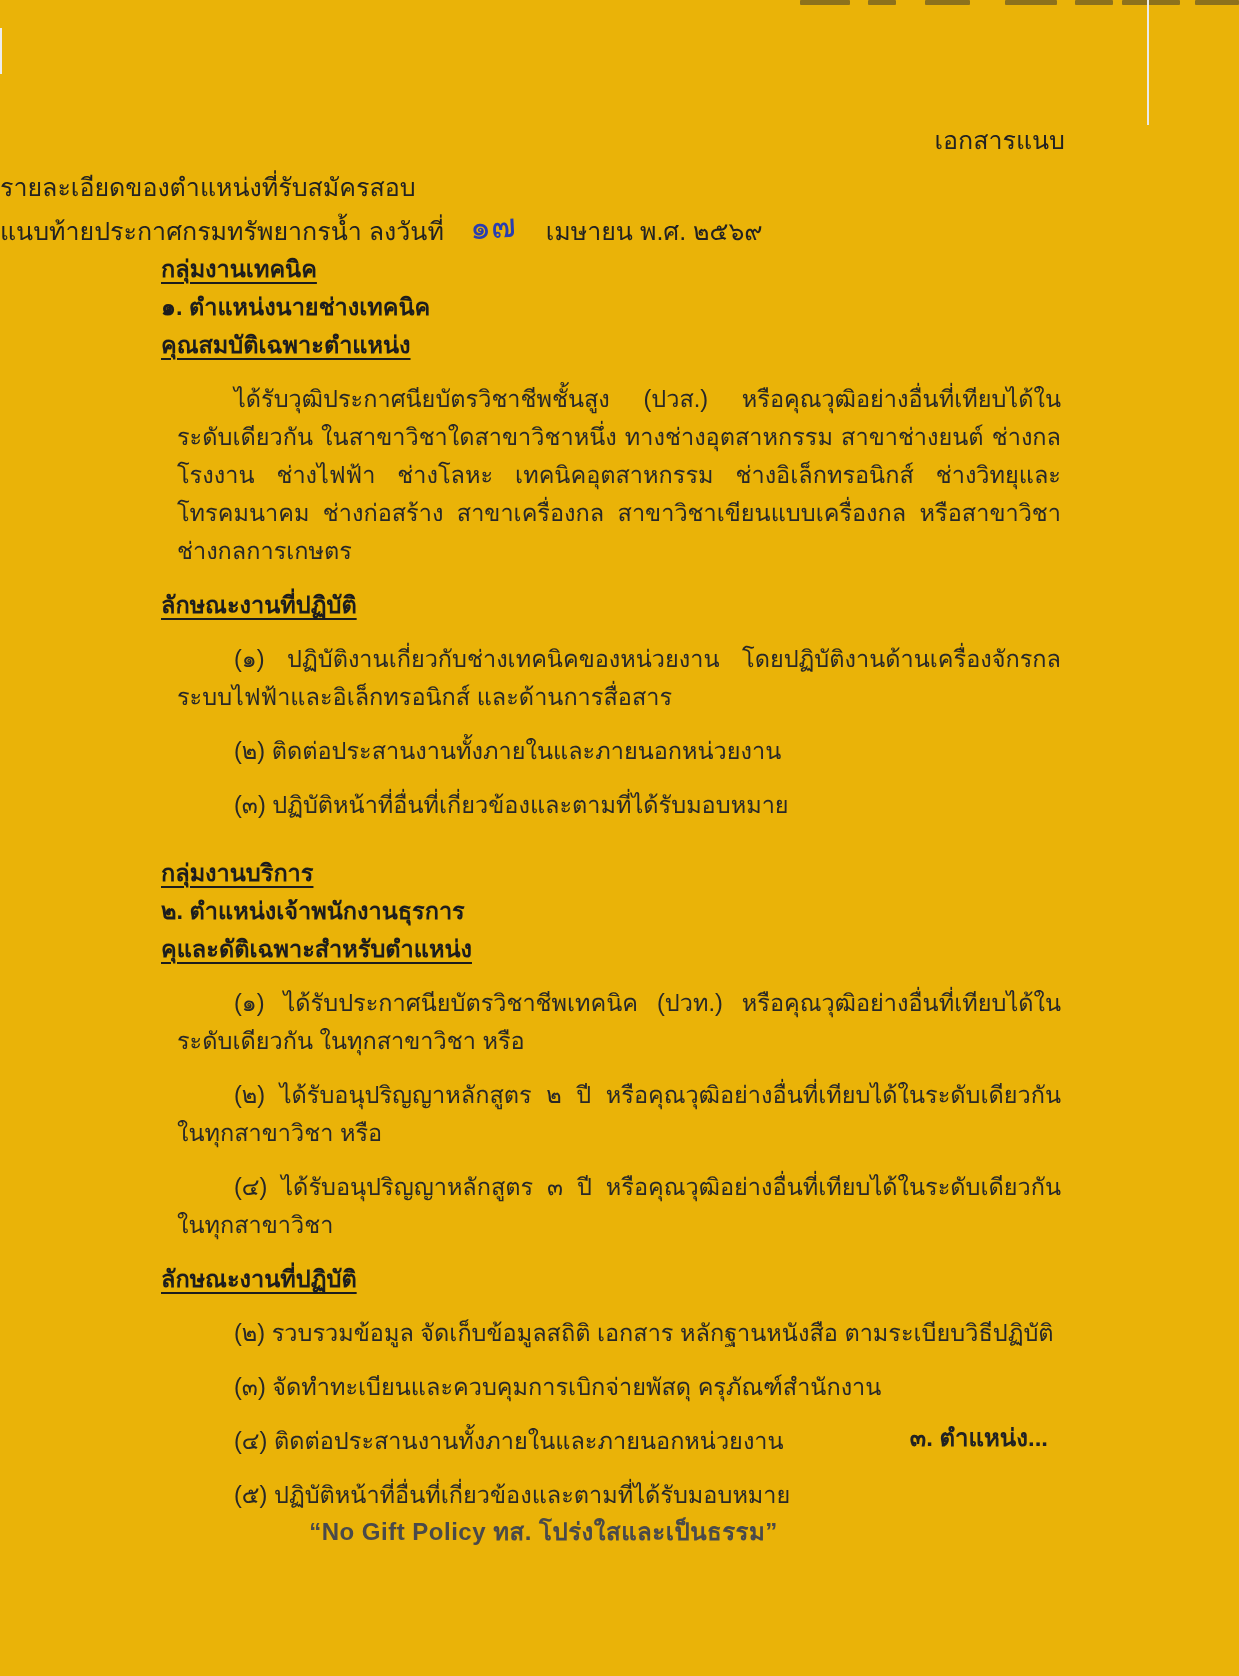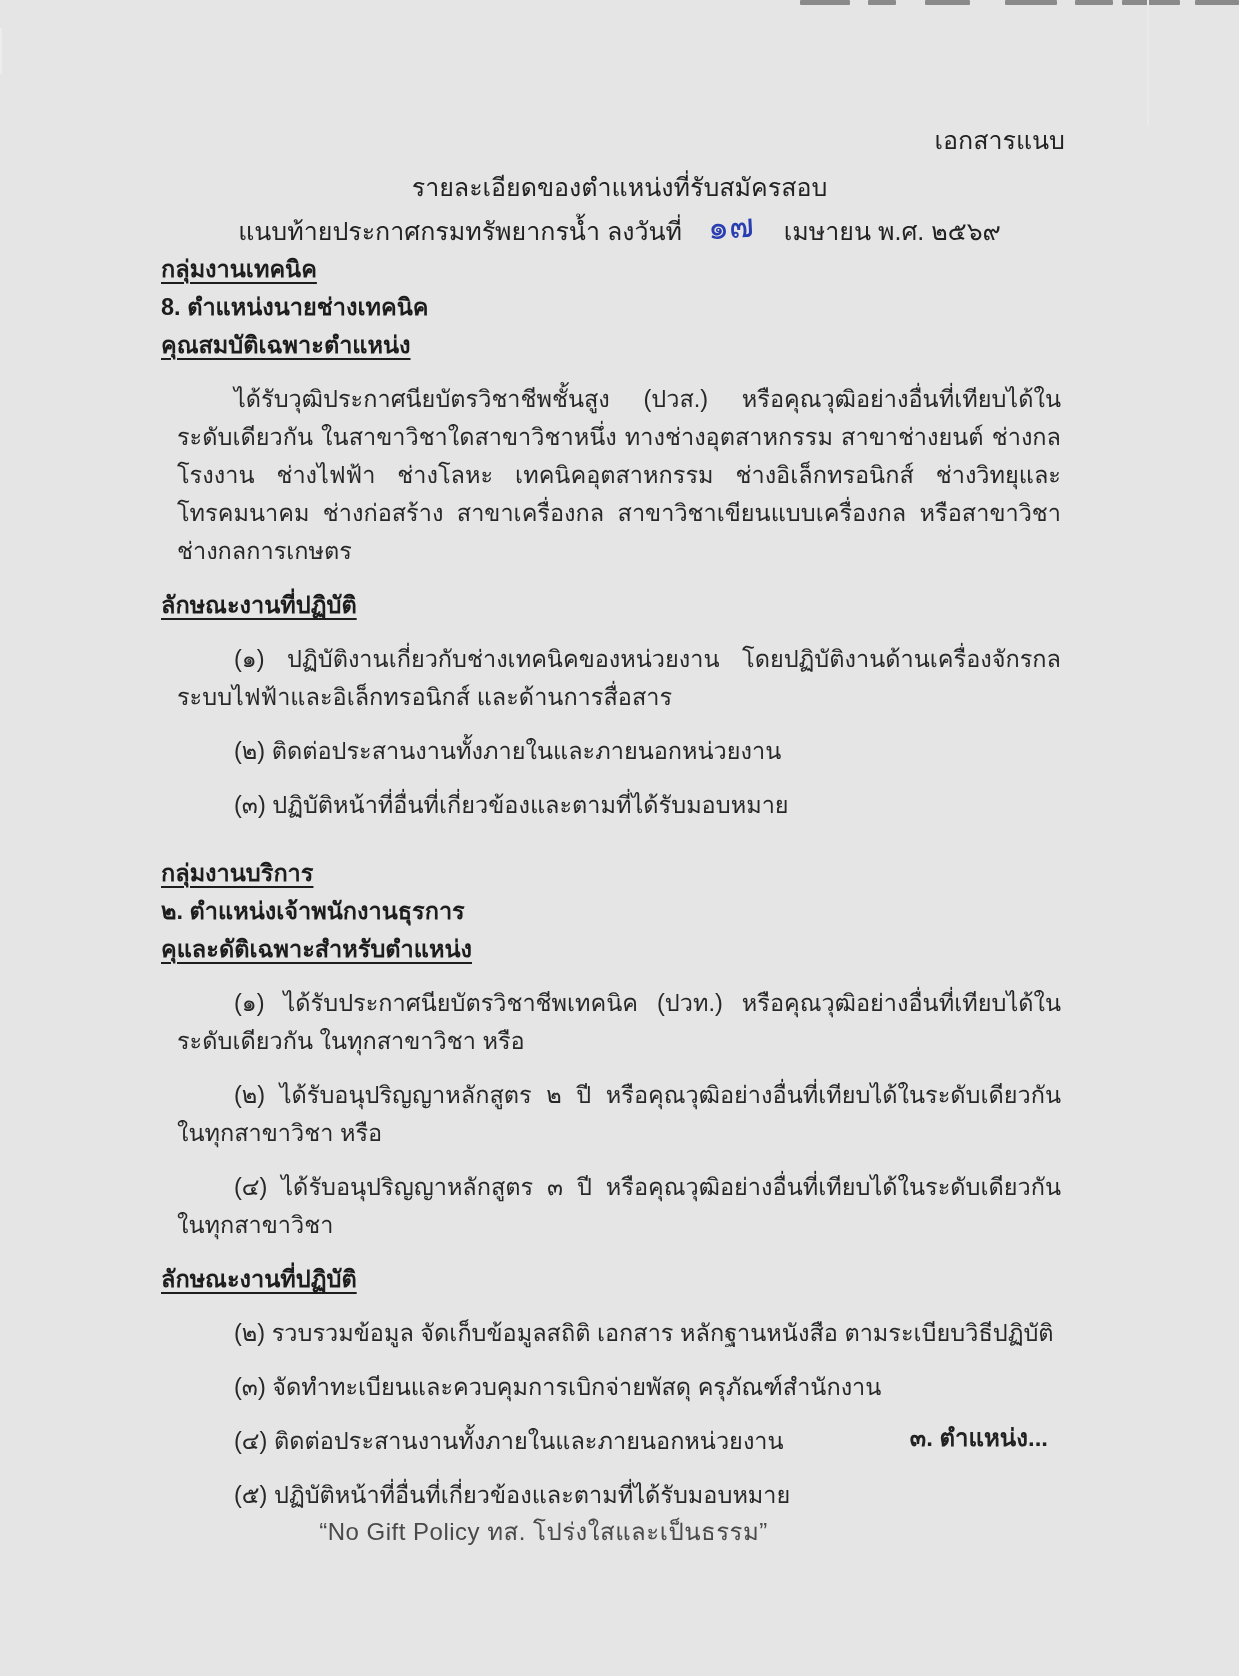--- a/index.html
+++ b/index.html
@@ -6,40 +6,40 @@
   body{
     background:#ffffff;
     font-family:"Liberation Sans","DejaVu Sans",sans-serif;
     color:#2b2b2b;
     -webkit-font-smoothing:antialiased;
   }
   .page{
     position:relative;
     width:1239px;
     height:1676px;
-    background:#e5e5e5;
+    background:#eab308;
     overflow:hidden;
   }
   
   .artifact-dash{
     position:absolute;top:0;height:5px;background:#2f2f2f;opacity:.5;border-radius:1px;
   }
   .artifact-vline{
     position:absolute;top:0;width:2px;height:125px;background:#eaeaea;
   }
   .artifact-leftedge{
     position:absolute;left:0;top:28px;width:2px;height:46px;background:#ededed;
   }
   .corner-label{
     position:absolute;top:120px;right:174px;
     font-size:25px;font-weight:500;color:#222;
   }
   .title-block{
     position:absolute;top:166px;left:0;width:1239px;
-    text-align:center;font-size:25px;font-weight:500;line-height:42px;color:#222;
+    font-size:25px;font-weight:500;line-height:42px;color:#222;
   }
   .handwritten-day{
     display:inline-block;
     color:#2a3eb1;
     font-size:33px;
     font-weight:400;
     transform:rotate(-3deg) translateY(-2px);
     margin:0 30px 0 26px;
   }
   .content{
@@ -59,21 +59,21 @@
     margin:16px;
   }
   .section{margin:0;}
   .section + .section{margin-top:30px;}
   .continuation-note{
     position:absolute;top:1418px;right:191px;
     font-size:24px;font-weight:700;color:#222;text-align:center;
   }
   .footer-quote{
     position:absolute;top:1512px;left:0;width:1087px;
-    text-align:center;font-size:24px;color:#4a4a4a;font-weight:400;
+    text-align:center;font-size:24px;color:#4a4a4a;font-weight:700;
     letter-spacing:.5px;
   }
   p,div{margin:0;}
 </style>
 </head>
 <body>
 
 <div class="page">
 
   <div class="artifact-dash" style="left:800px;width:50px;"></div>
@@ -92,21 +92,21 @@
     <div>รายละเอียดของตำแหน่งที่รับสมัครสอบ</div>
     <div>
       <span>แนบท้ายประกาศกรมทรัพยากรน้ำ ลงวันที่</span><span class="handwritten-day">๑๗</span><span>เมษายน พ.ศ. ๒๕๖๙</span>
     </div>
   </div>
 
   <div class="content">
 
     <div class="section">
       <div class="heading-underline">กลุ่มงานเทคนิค</div>
-      <div class="heading-bold">8. ตำแหน่งนายช่างเทคนิค</div>
+      <div class="heading-bold">๑. ตำแหน่งนายช่างเทคนิค</div>
       <div class="heading-underline">คุณสมบัติเฉพาะตำแหน่ง</div>
       <p class="para">ได้รับวุฒิประกาศนียบัตรวิชาชีพชั้นสูง (ปวส.) หรือคุณวุฒิอย่างอื่นที่เทียบได้ในระดับเดียวกัน ในสาขาวิชาใดสาขาวิชาหนึ่ง ทางช่างอุตสาหกรรม สาขาช่างยนต์ ช่างกลโรงงาน ช่างไฟฟ้า ช่างโลหะ เทคนิคอุตสาหกรรม ช่างอิเล็กทรอนิกส์ ช่างวิทยุและโทรคมนาคม ช่างก่อสร้าง สาขาเครื่องกล สาขาวิชาเขียนแบบเครื่องกล หรือสาขาวิชาช่างกลการเกษตร</p>
       <div class="heading-underline">ลักษณะงานที่ปฏิบัติ</div>
       <p class="para">(๑) ปฏิบัติงานเกี่ยวกับช่างเทคนิคของหน่วยงาน โดยปฏิบัติงานด้านเครื่องจักรกล ระบบไฟฟ้าและอิเล็กทรอนิกส์ และด้านการสื่อสาร</p>
       <p class="para">(๒) ติดต่อประสานงานทั้งภายในและภายนอกหน่วยงาน</p>
       <p class="para">(๓) ปฏิบัติหน้าที่อื่นที่เกี่ยวข้องและตามที่ได้รับมอบหมาย</p>
     </div>
 
     <div class="section">
       <div class="heading-underline">กลุ่มงานบริการ</div>

